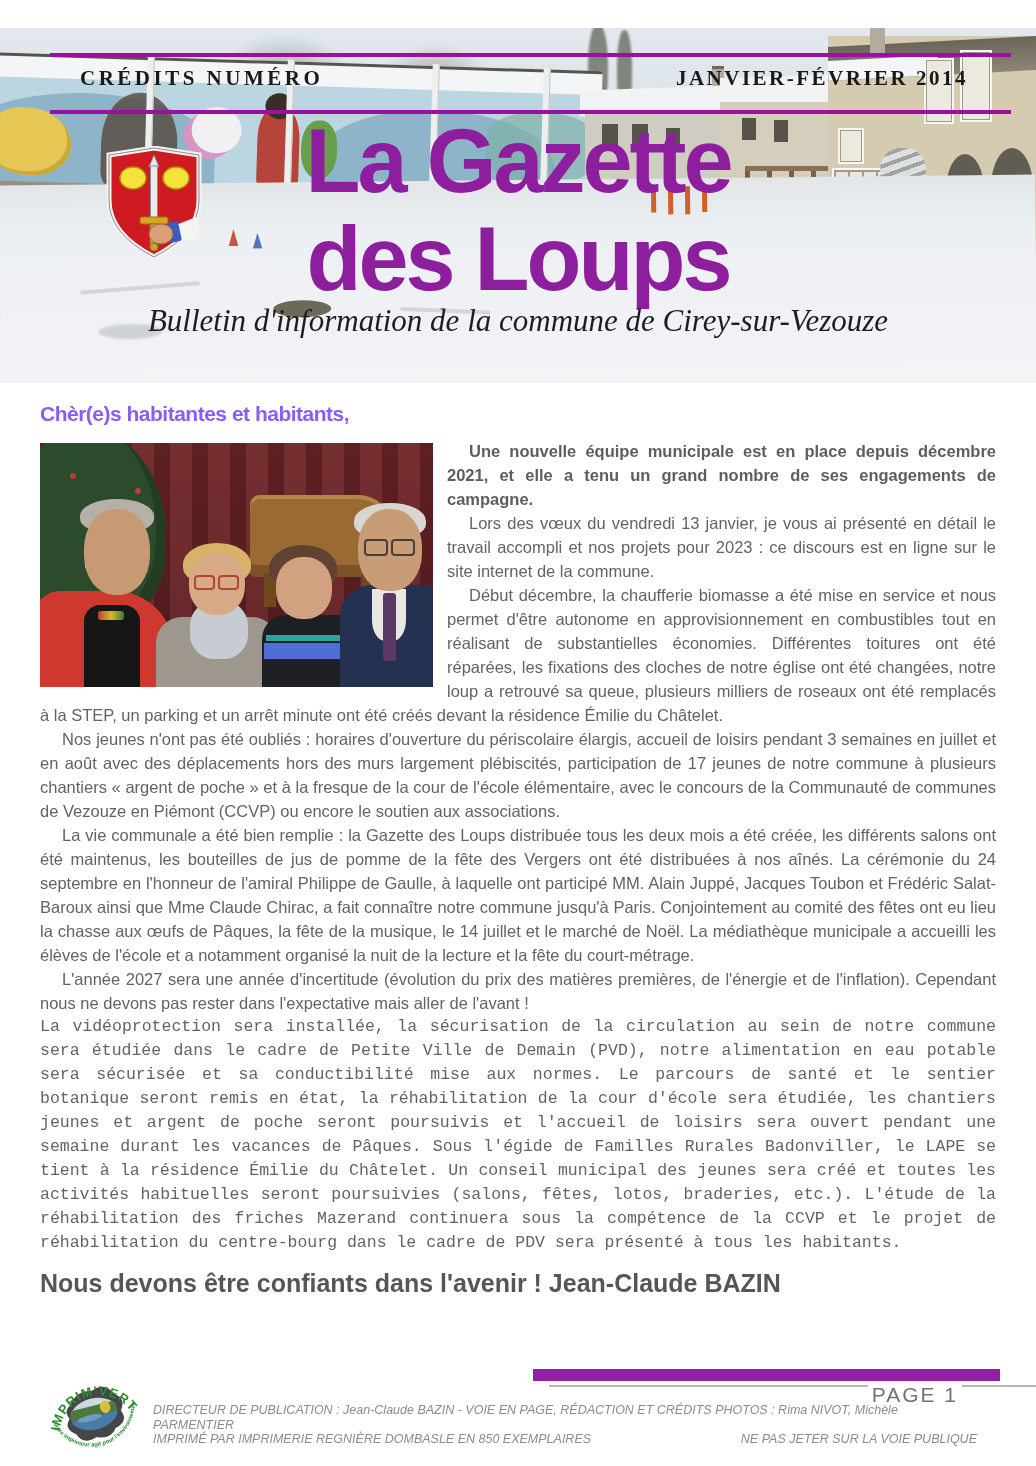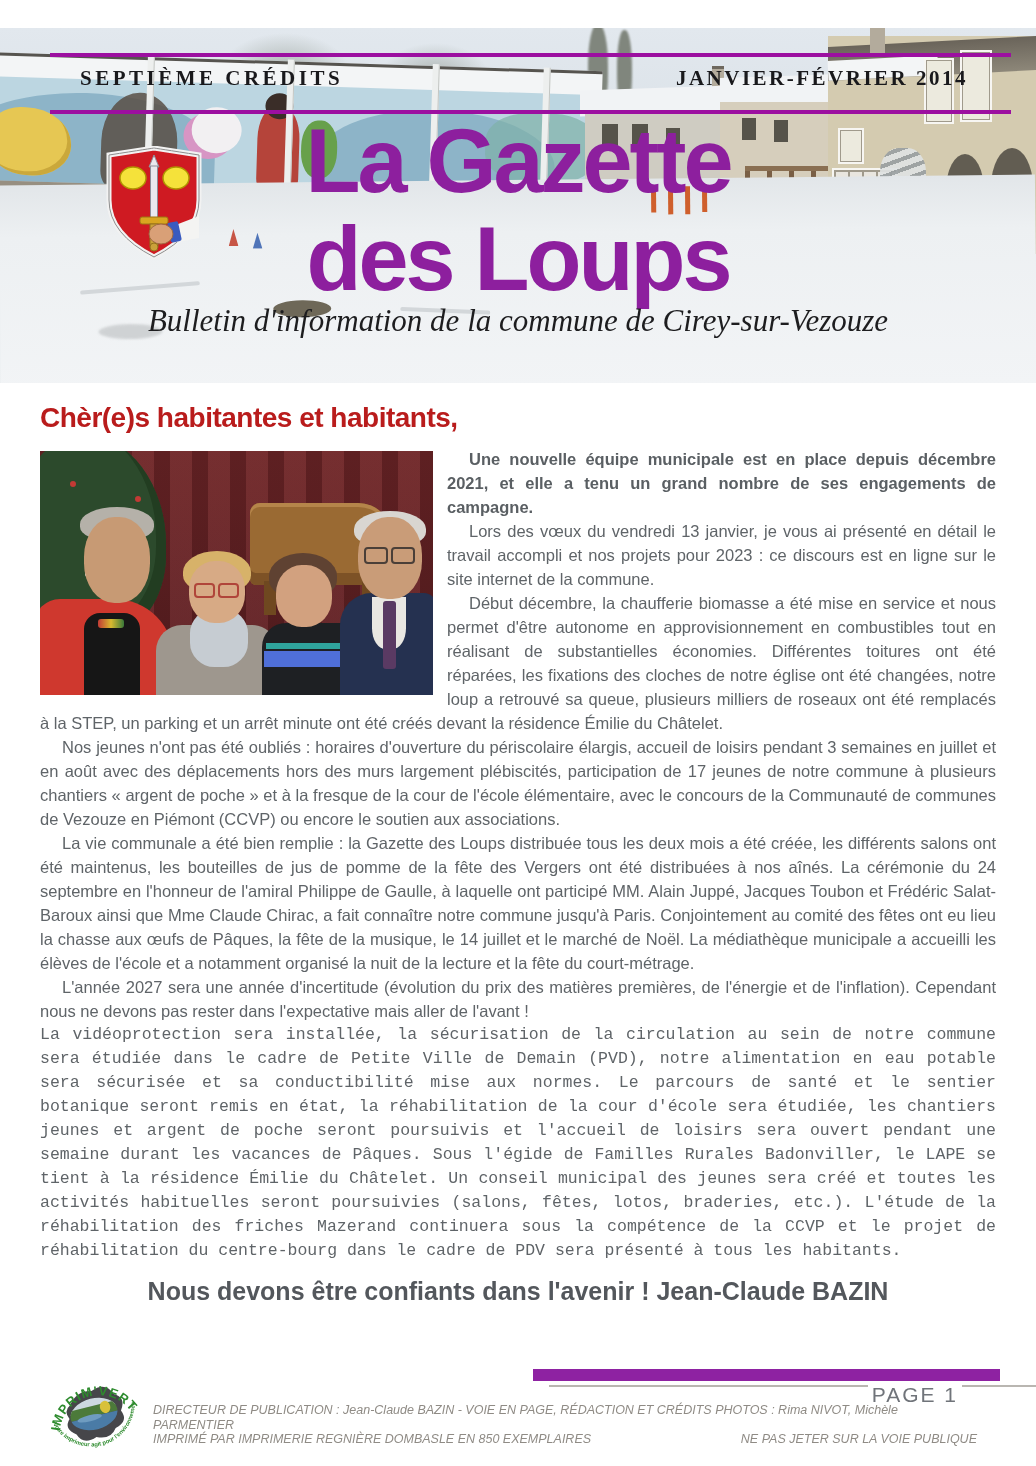--- a/index.html
+++ b/index.html
@@ -77,26 +77,26 @@
 
   .shield{position:absolute;left:103px;top:146px;width:102px;height:114px;}
 
   .title{position:absolute;left:0;top:112px;width:100%;text-align:center;
          font-weight:bold;font-size:90px;line-height:98px;letter-spacing:-3px;}
   .subtitle{position:absolute;left:0;top:303px;width:100%;text-align:center;
          font-family:"Liberation Serif",serif;font-style:italic;font-size:31px;color:#1d1d1f;}
 
   
   .content{position:absolute;left:40px;top:402px;width:956px;}
-  .greeting{margin:0 0 13px 0;font-size:28px;font-weight:bold;color:#b91c1c;letter-spacing:-0.5px;}
+  .greeting{margin:0 0 13px 0;font-size:21px;font-weight:bold;color:#8b5cf6;letter-spacing:-0.5px;}
   .body-text{font-size:16.5px;line-height:24px;color:#5f6468;text-align:justify;}
   .body-text p{margin:0;text-indent:22px;}
   .body-text p.lead{font-weight:bold;color:#5a5f63;}
   .body-text p.noindent{text-indent:0;font-family:Liberation Mono, monospace;}
-  .closing{margin:14px 0 0 0;font-size:25px;font-weight:bold;color:#53575c;text-align:center;}
+  .closing{margin:14px 0 0 0;font-size:25px;font-weight:bold;color:#53575c;text-align:left;}
 
   .inline-photo{float:left;width:393px;height:244px;margin:4px 14px 2px 0;position:relative;overflow:hidden;
       background:linear-gradient(180deg,#702628 0%,#632124 70%,#47231d 100%);}
   .curtain{position:absolute;inset:0;background:repeating-linear-gradient(90deg,rgba(0,0,0,.16) 0 16px,rgba(255,255,255,.04) 16px 38px);}
   .xtree{position:absolute;left:-24px;top:-16px;width:150px;height:200px;background:#2c4a2c;
          border-radius:45% 55% 40% 40%;box-shadow:inset -10px -8px 0 #223d21;}
   .bauble{position:absolute;width:6px;height:6px;border-radius:50%;}
   .piano{position:absolute;left:210px;top:52px;width:142px;height:82px;background:#9a6a33;
          border-radius:10px 34px 6px 6px;box-shadow:inset 0 -12px 0 #7d5226, inset 0 4px 0 #b5854a;}
   .pleg{position:absolute;top:130px;width:12px;height:34px;background:#6f4820;}
@@ -185,21 +185,21 @@
         <div class="cone" style="left:228px;top:46px;width:12px;height:17px;background:#c75545;"></div>
         <div class="cone" style="left:252px;top:50px;width:12px;height:16px;background:#4f74b8;"></div>
         <div class="manhole"></div>
         <div class="graypatch" style="left:98px;top:140px;width:64px;height:15px;"></div>
         <div class="track" style="left:80px;top:102px;width:120px;transform:rotate(-4deg);"></div>
         <div class="track" style="left:400px;top:128px;width:90px;transform:rotate(3deg);"></div>
       </div>
     </div>
 
     <div class="rule" style="top:53px;background:var(--accent-line);"></div>
-    <div class="issue-label">SEPTIÈME CRÉDITS</div>
+    <div class="issue-label">CRÉDITS NUMÉRO</div>
     <div class="date-label">JANVIER-FÉVRIER 2014</div>
     <div class="rule" style="top:110px;background:var(--accent-line);"></div>
 
     <svg class="shield" viewBox="0 0 102 114">
       <path d="M51 2 Q51 2 96 9 L96 54 Q96 88 51 111 Q6 88 6 54 L6 9 Q51 2 51 2 Z" fill="#cf1a22" stroke="#f2f2f2" stroke-width="5"></path>
       <path d="M51 2 Q51 2 96 9 L96 54 Q96 88 51 111 Q6 88 6 54 L6 9 Q51 2 51 2 Z" fill="none" stroke="#8d8d8d" stroke-width="1"></path>
       <ellipse cx="30" cy="32" rx="13" ry="11" fill="#f5e23a" stroke="#b09400" stroke-width="1.5"></ellipse>
       <ellipse cx="73" cy="32" rx="13" ry="11" fill="#f5e23a" stroke="#b09400" stroke-width="1.5"></ellipse>
       <polygon points="51,9 46,21 56,21" fill="#e9e9ef" stroke="#8d8d99" stroke-width="1"></polygon>
       <rect x="47.5" y="20" width="7" height="54" fill="#e9e9ef" stroke="#8d8d99" stroke-width="1"></rect>

